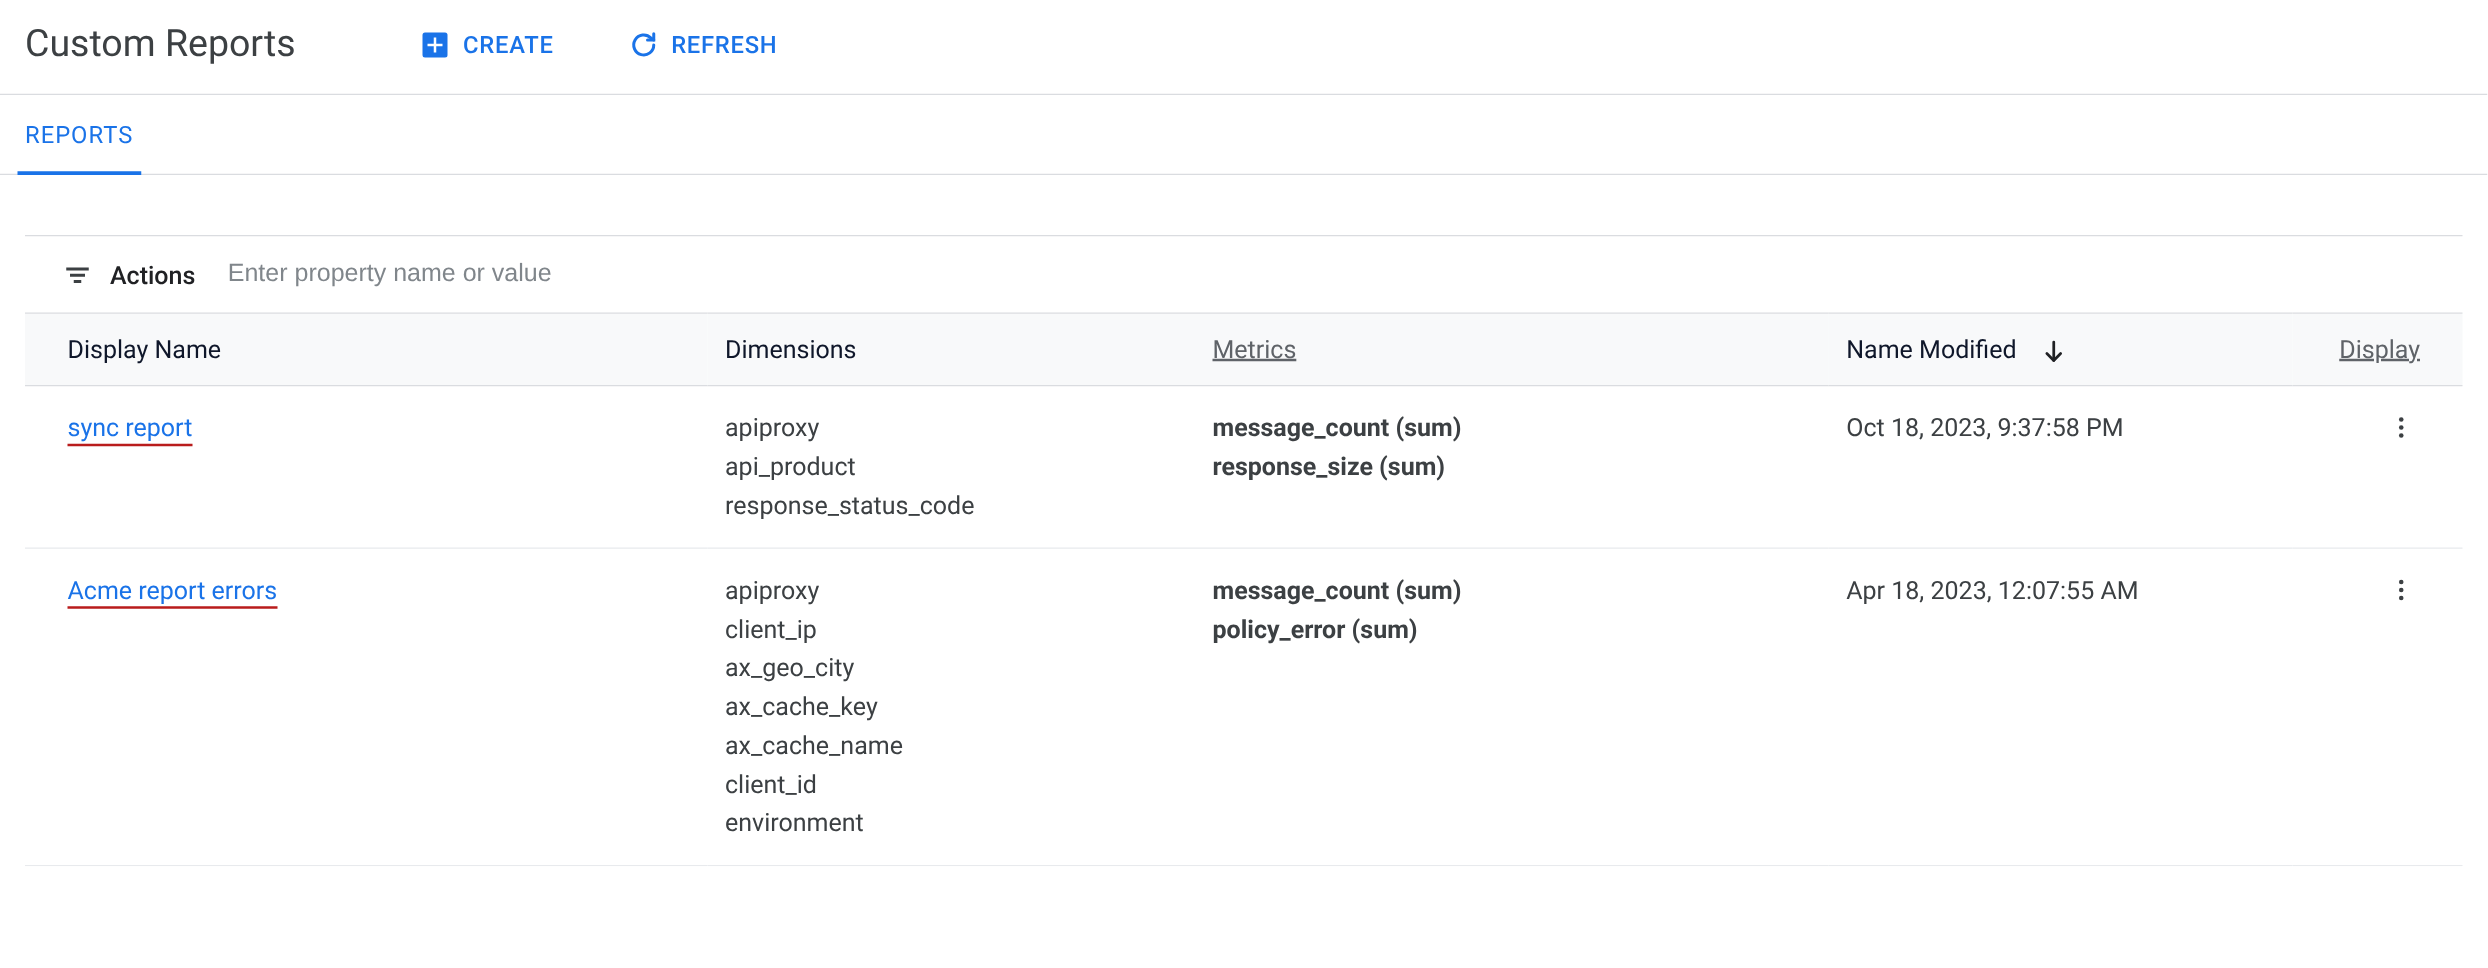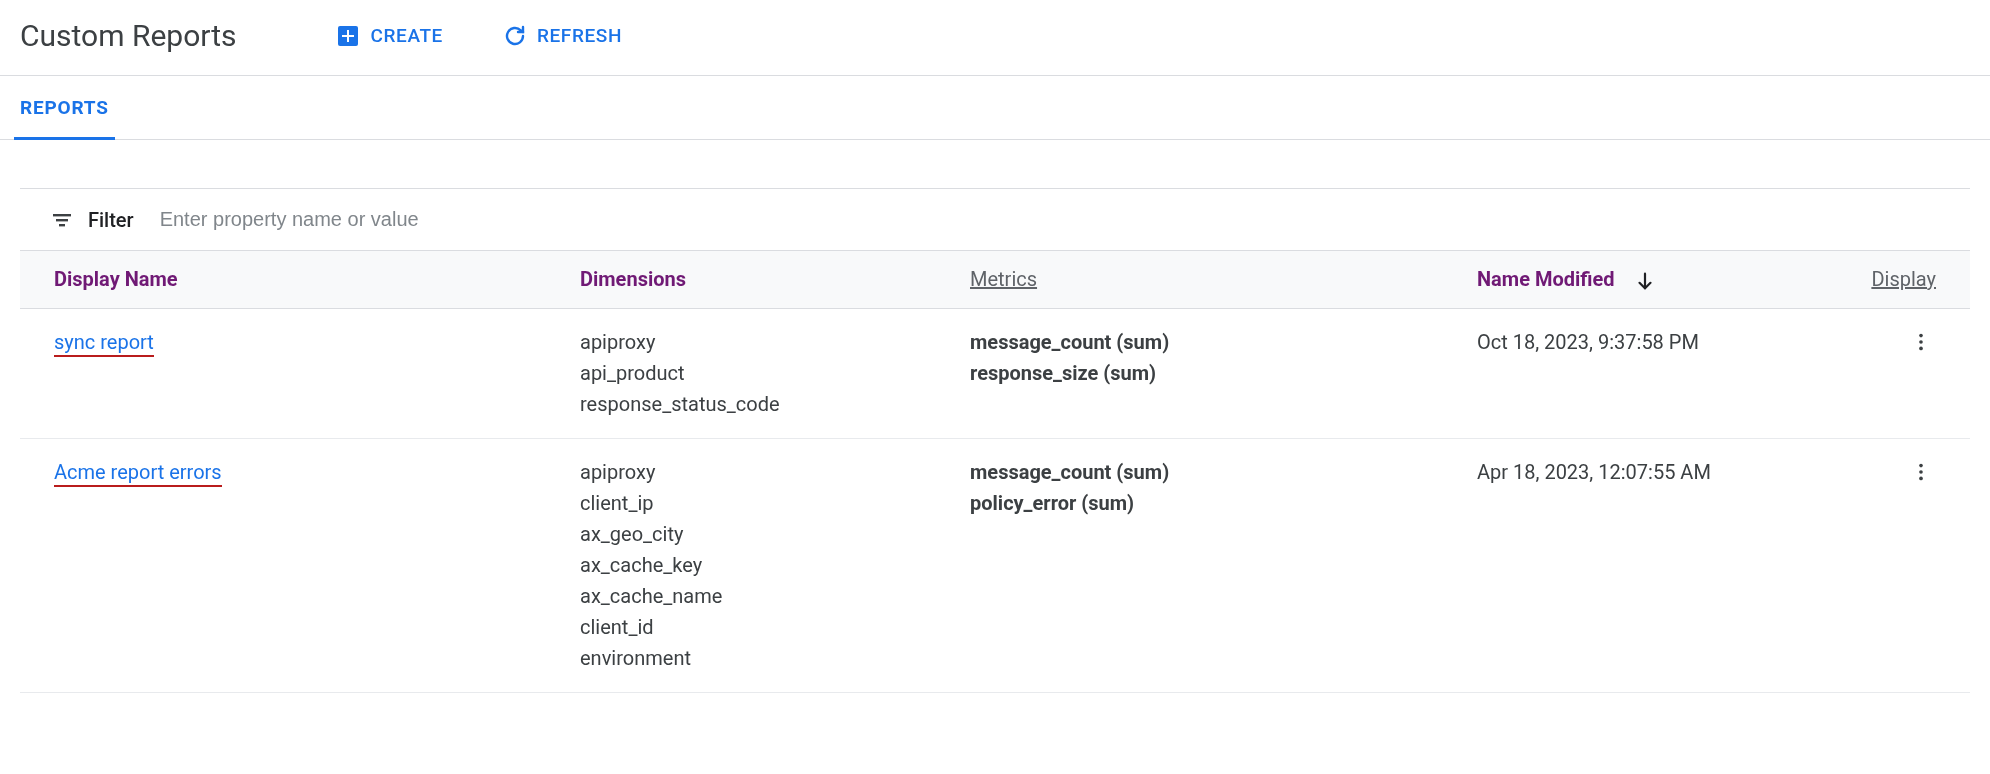--- a/index.html
+++ b/index.html
@@ -38,21 +38,21 @@
   .tabs {
     display: flex;
     padding: 0 20px;
     border-bottom: 1px solid #dadce0;
   }
   .tab {
     padding: 20px 0 20px 0;
     margin-right: 80px;
     font-size: 19px;
     letter-spacing: 0.8px;
-    font-weight: 700;
+    font-weight: 400;
     color: #5f6368;
     cursor: pointer;
     position: relative;
   }
   .tab.active { color: #1a73e8; }
   .tab.active::after {
     content: "";
     position: absolute;
     left: -6px; right: -6px; bottom: -1px;
     height: 3px;
@@ -86,22 +86,22 @@
     width: 100%;
     border-collapse: collapse;
   }
   thead tr { background: #f8f9fa; }
   th, td {
     text-align: left;
     font-size: 20px;
     vertical-align: top;
   }
   th {
-    font-weight: 700;
-    color: #701a75;
+    font-weight: 400;
+    color: #0f172a;
     padding: 16px 14px;
     border-top: 1px solid #dadce0;
     border-bottom: 1px solid #dadce0;
   }
   th.muted { color: #5f6368; font-weight: 400; text-decoration: underline; }
   th.sorted { white-space: nowrap; }
   th.sorted svg { vertical-align: middle; margin-left: 14px; }
   td {
     padding: 18px 14px;
     border-bottom: 1px solid #e8eaed;
@@ -157,21 +157,21 @@
     <div class="filter-spacer"></div>
 
     <div class="filter-row">
       <span class="filter-icon">
         <svg width="24" height="24" viewBox="0 0 24 24" fill="#3c4043">
             <rect x="3" y="6" width="18" height="2.4"></rect>
             <rect x="6" y="11" width="12" height="2.4"></rect>
             <rect x="9" y="16" width="6" height="2.4"></rect>
           </svg>
       </span>
-      <span class="filter-label">Filter</span>
+      <span class="filter-label">Actions</span>
       <input class="filter-input" placeholder="Enter property name or value" style="">
     </div>
 
     <table>
       <thead>
         <tr>
           <th class="col-name">Display Name</th>
           <th class="col-dim">Dimensions</th>
           <th class="col-metric muted">Metrics</th>
           <th class="col-mod sorted">

